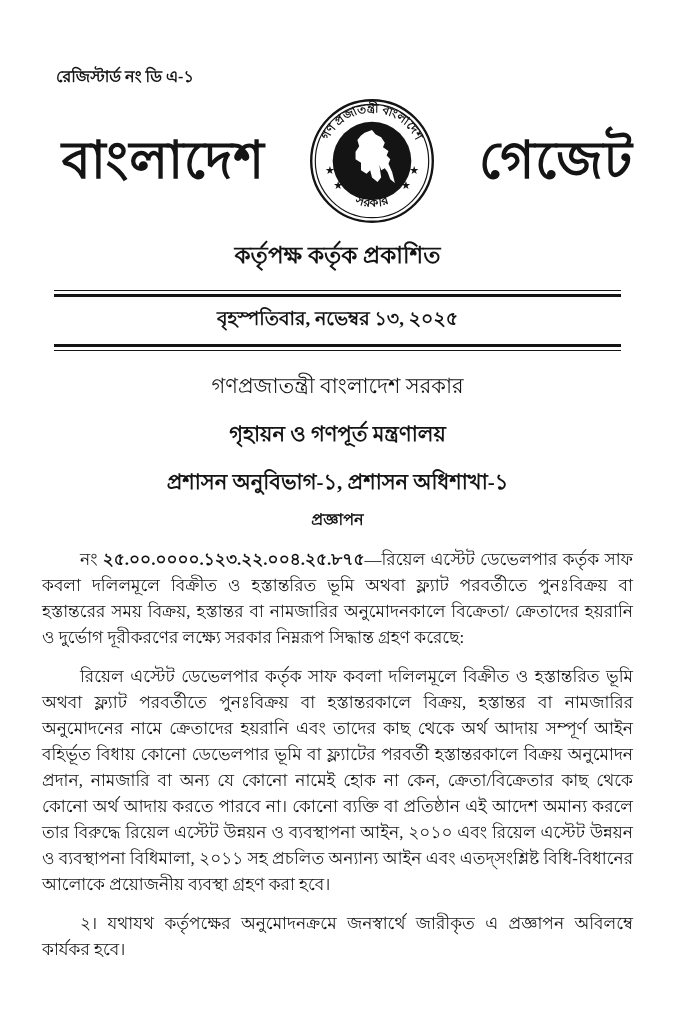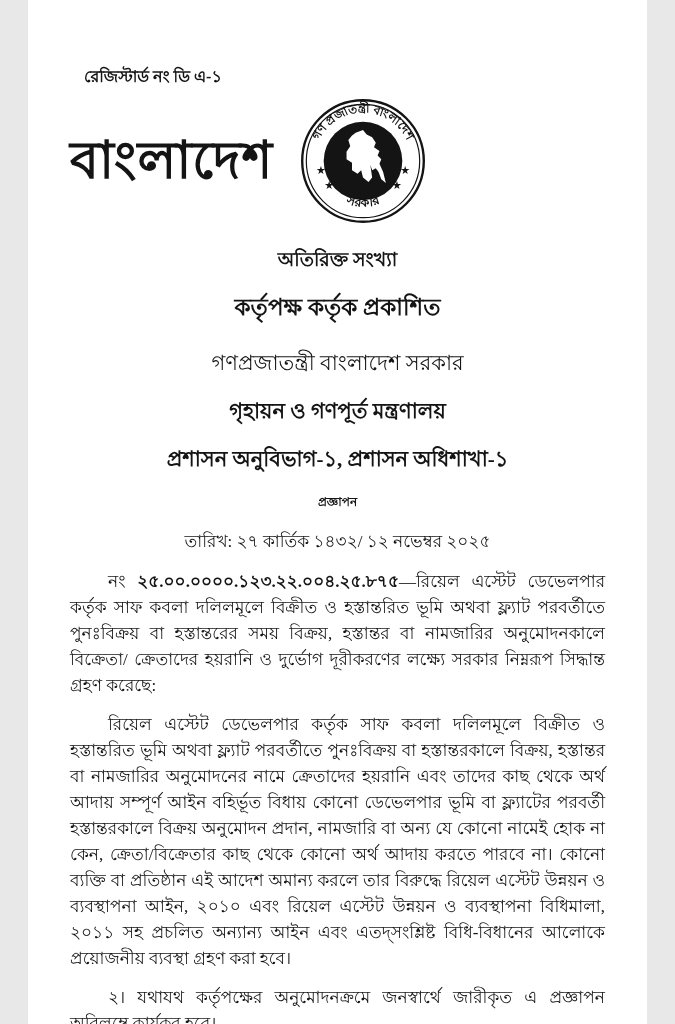--- a/index.html
+++ b/index.html
@@ -1,59 +1,59 @@
 <!DOCTYPE html>
 <html lang="bn"><head>
 <meta charset="utf-8">
 <style>
   html, body { margin: 0; padding: 0; background: #e8e8e8; }
   .page {
     position: relative;
-    width: 619px;
+    width: 675px;
     height: 1024px;
     margin: 0 auto;
     background: #ffffff;
     color: #141414;
     font-family: "Liberation Serif", "DejaVu Sans", sans-serif;
     box-sizing: border-box;
     padding: 64px 42px 20px 42px;
     overflow: hidden;
   }
   .reg-no {
     font-size: 16px;
     font-weight: bold;
     padding-left: 14px;
   }
   .masthead {
     margin-top: 6px;
     display: flex;
     align-items: center;
-    justify-content: flex-start;
-    gap: 26px;
+    justify-content: flex-end;
+    gap: 43px;
   }
   .mast-title {
     font-size: 52px;
     font-weight: bold;
     letter-spacing: 1px;
     line-height: 1;
     white-space: nowrap;
   }
   .seal { width: 128px; height: 128px; flex: 0 0 auto; }
   .center { text-align: center; }
   .issue-type { margin-top: 20px; font-size: 19px; font-weight: bold; }
   .published-by { margin-top: 12px; font-size: 23px; font-weight: bold; }
   .date-band { margin: 14px 12px 0 12px; }
   .rp { border: 0; margin: 0; }
   .rp-thin  { border-top: 1.5px solid #141414; }
   .rp-thick { border-top: 3.5px solid #141414; }
   .rp-gap   { height: 3px; }
   .date-line { font-size: 19px; font-weight: bold; padding: 7px 0 8px 0; }
   .org-block { margin-top: 24px; font-size: 21px; line-height: 23px; }
   .org-block .b { font-weight: bold; margin-top: 25px; }
-  .notice-heading { margin-top: 22px; font-size: 12px; font-weight: bold; }
+  .notice-heading { margin-top: 13px; font-size: 16px; font-weight: bold; }
   .notice-date { margin-top: 15px; font-size: 17px; }
   .body-para {
     margin: 13px 0 0 0;
     font-size: 17px;
     line-height: 26px;
     text-align: justify;
     text-indent: 38px;
   }
   .body-para .num { font-weight: bold; }
   .clear { clear: both; }
@@ -85,34 +85,42 @@
         <text font-size="14" font-weight="bold">
           <textPath href="#sealBottomArc" startOffset="50%" text-anchor="middle">সরকার</textPath>
         </text>
         <text x="24" y="84" font-size="12" text-anchor="middle">★</text>
         <text x="33" y="101" font-size="12" text-anchor="middle">★</text>
         <text x="116" y="84" font-size="12" text-anchor="middle">★</text>
         <text x="107" y="101" font-size="12" text-anchor="middle">★</text>
       </svg>
     </div>
 
+    <div class="mast-title">গেজেট</div>
   </div>
 
-  <div class="issue-type center">অতিরিক্ত সংখ্যা</div>
   <div class="published-by center">কর্তৃপক্ষ কর্তৃক প্রকাশিত</div>
 
+  <div class="date-band">
+    <div class="rp rp-thin"></div>
+    <div class="rp-gap"></div>
+    <div class="rp rp-thick"></div>
+    <div class="date-line center">বৃহস্পতিবার, নভেম্বর ১৩, ২০২৫</div>
+    <div class="rp rp-thick"></div>
+    <div class="rp-gap"></div>
+    <div class="rp rp-thin"></div>
+  </div>
 
   <div class="org-block center">
     <div>গণপ্রজাতন্ত্রী বাংলাদেশ সরকার</div>
     <div class="b">গৃহায়ন ও গণপূর্ত মন্ত্রণালয়</div>
     <div class="b">প্রশাসন অনুবিভাগ-১, প্রশাসন অধিশাখা-১</div>
   </div>
 
   <div class="notice-heading center">প্রজ্ঞাপন</div>
-  <div class="notice-date center">তারিখ: ২৭ কার্তিক ১৪৩২/ ১২ নভেম্বর ২০২৫</div>
 
   <p class="body-para"><span>নং </span><span class="num">২৫.০০.০০০০.১২৩.২২.০০৪.২৫.৮৭৫</span><span>—রিয়েল এস্টেট ডেভেলপার কর্তৃক সাফ কবলা দলিলমূলে বিক্রীত ও হস্তান্তরিত ভূমি অথবা ফ্ল্যাট পরবর্তীতে পুনঃবিক্রয় বা হস্তান্তরের সময় বিক্রয়, হস্তান্তর বা নামজারির অনুমোদনকালে বিক্রেতা/ ক্রেতাদের হয়রানি ও দুর্ভোগ দূরীকরণের লক্ষ্যে সরকার নিম্নরূপ সিদ্ধান্ত গ্রহণ করেছে:</span></p>
 
   <p class="body-para">রিয়েল এস্টেট ডেভেলপার কর্তৃক সাফ কবলা দলিলমূলে বিক্রীত ও হস্তান্তরিত ভূমি অথবা ফ্ল্যাট পরবর্তীতে পুনঃবিক্রয় বা হস্তান্তরকালে বিক্রয়, হস্তান্তর বা নামজারির অনুমোদনের নামে ক্রেতাদের হয়রানি এবং তাদের কাছ থেকে অর্থ আদায় সম্পূর্ণ আইন বহির্ভূত বিধায় কোনো ডেভেলপার ভূমি বা ফ্ল্যাটের পরবর্তী হস্তান্তরকালে বিক্রয় অনুমোদন প্রদান, নামজারি বা অন্য যে কোনো নামেই হোক না কেন, ক্রেতা/বিক্রেতার কাছ থেকে কোনো অর্থ আদায় করতে পারবে না। কোনো ব্যক্তি বা প্রতিষ্ঠান এই আদেশ অমান্য করলে তার বিরুদ্ধে রিয়েল এস্টেট উন্নয়ন ও ব্যবস্থাপনা আইন, ২০১০ এবং রিয়েল এস্টেট উন্নয়ন ও ব্যবস্থাপনা বিধিমালা, ২০১১ সহ প্রচলিত অন্যান্য আইন এবং এতদ্‌সংশ্লিষ্ট বিধি-বিধানের আলোকে প্রয়োজনীয় ব্যবস্থা গ্রহণ করা হবে।</p>
 
   <p class="body-para">২। যথাযথ কর্তৃপক্ষের অনুমোদনক্রমে জনস্বার্থে জারীকৃত এ প্রজ্ঞাপন অবিলম্বে কার্যকর হবে।</p>
 
   <div class="clear"></div>
 
 </div>

